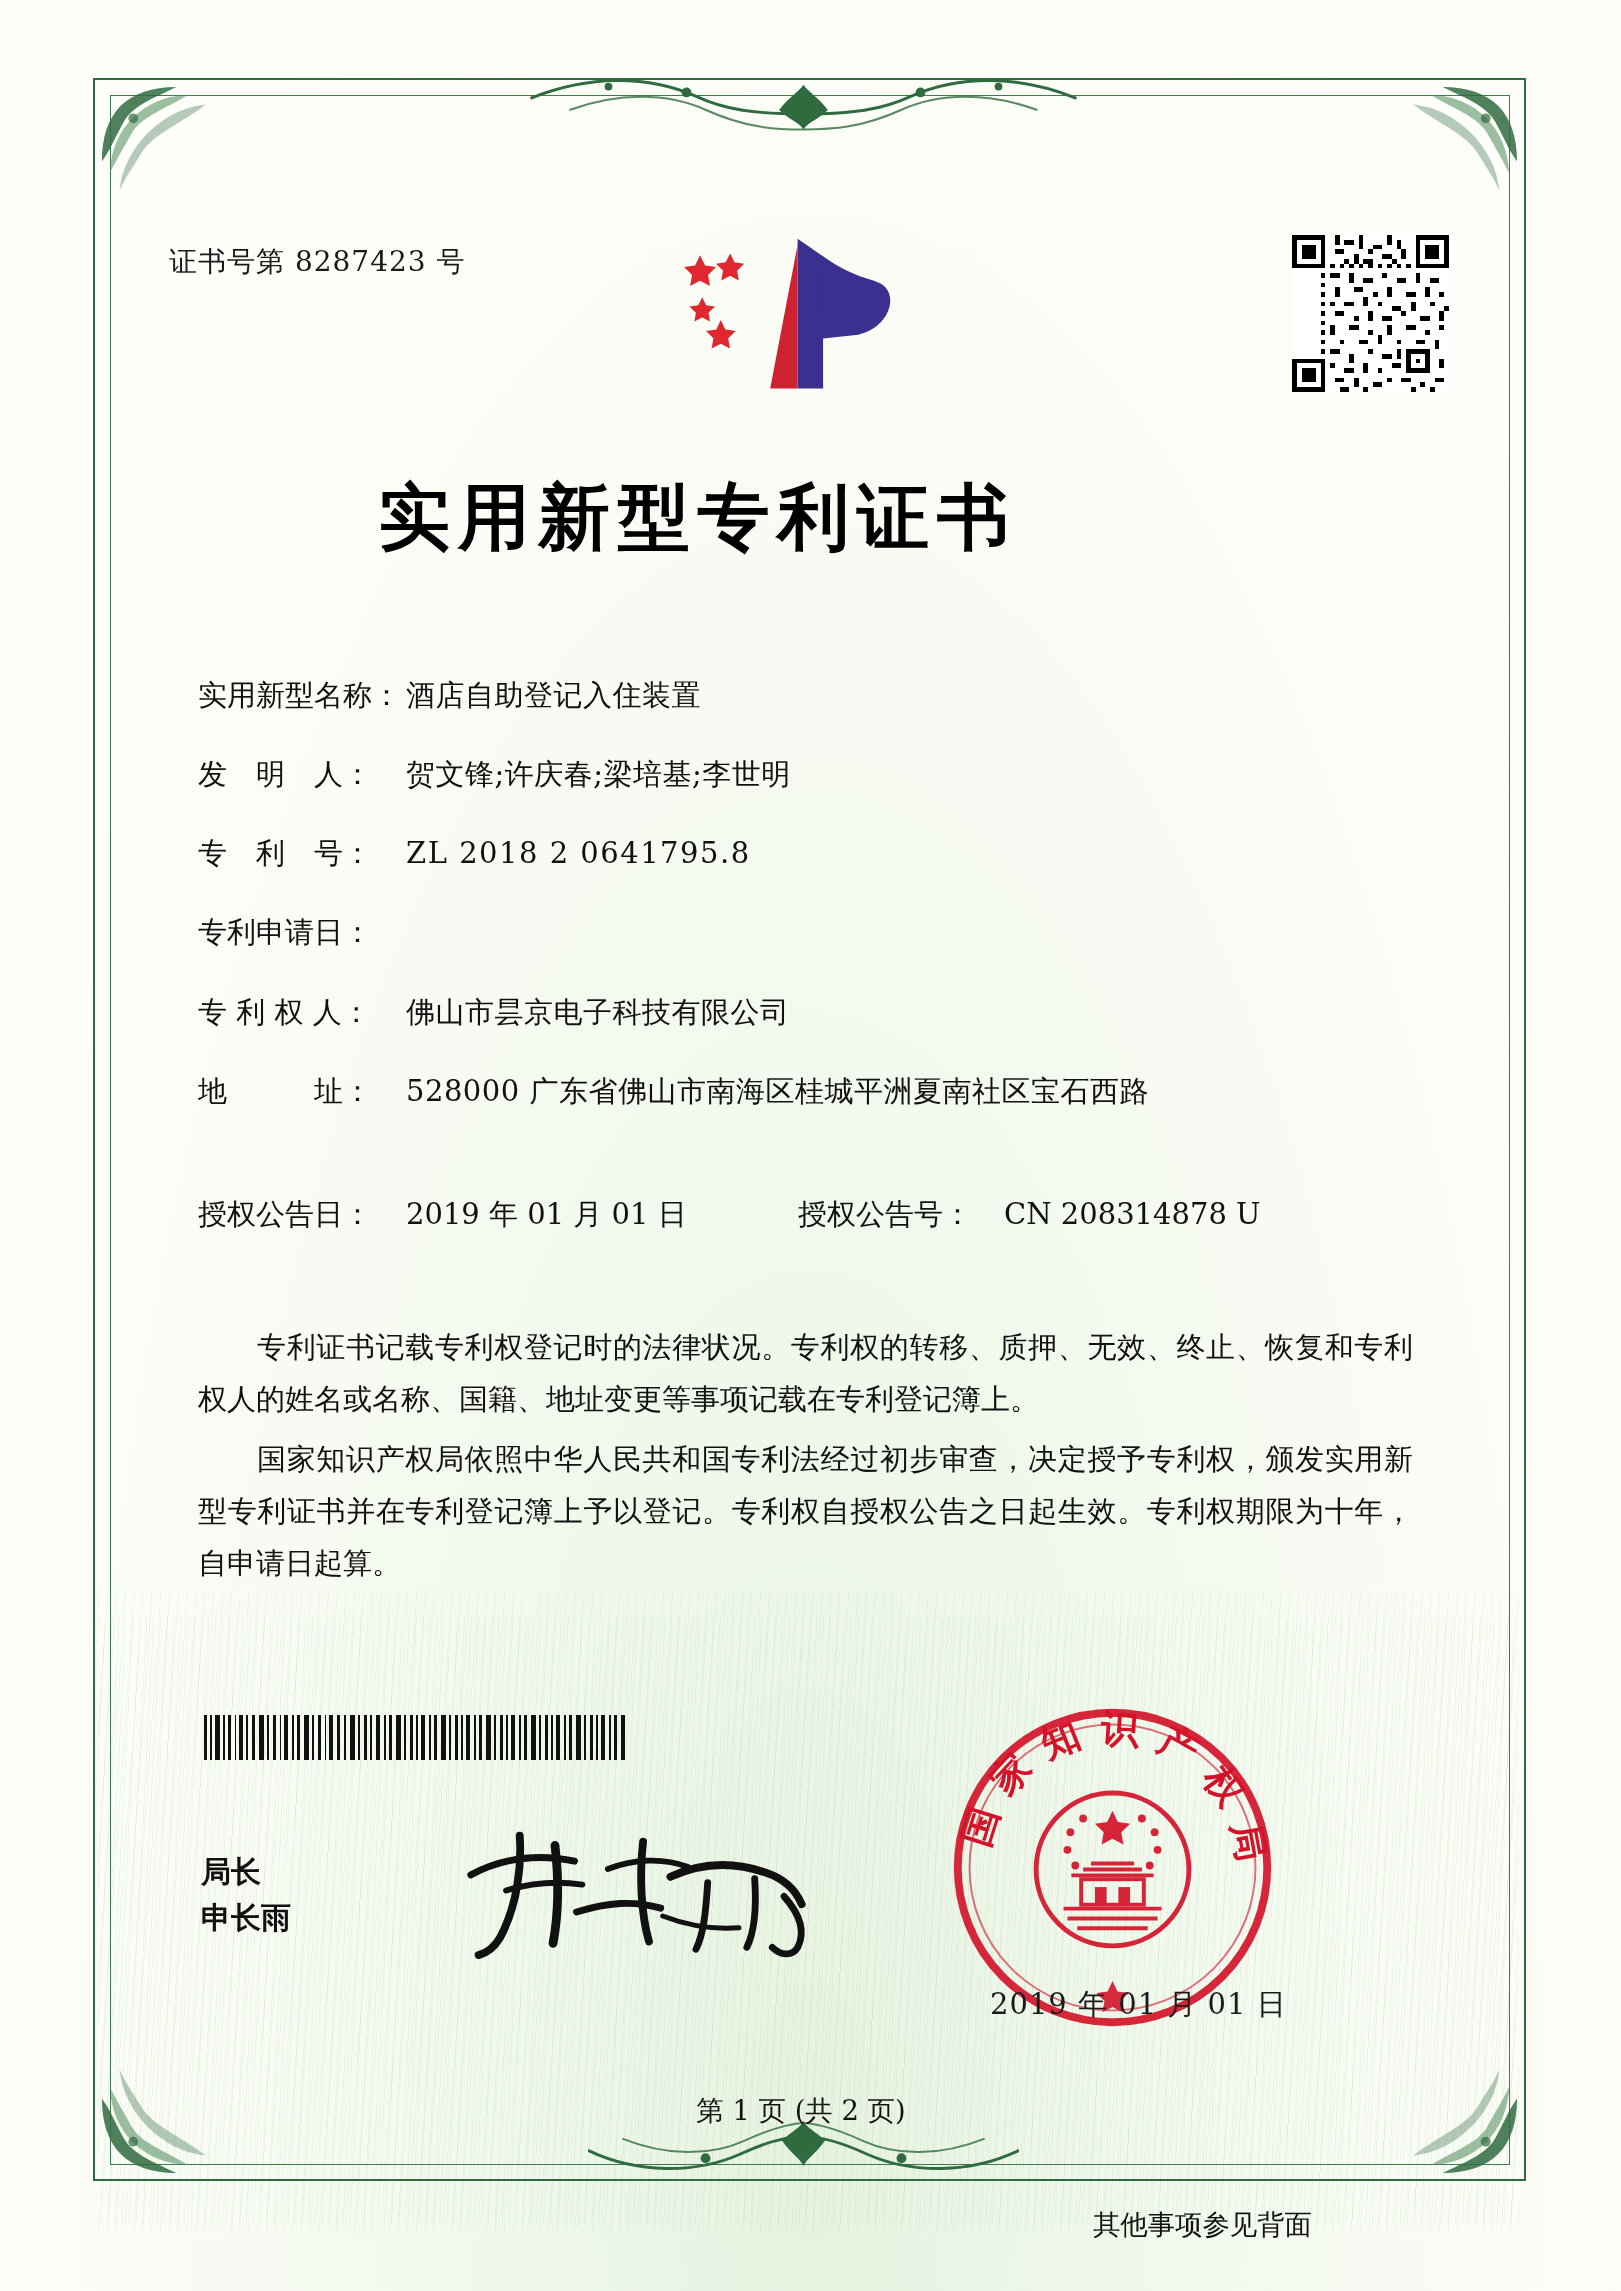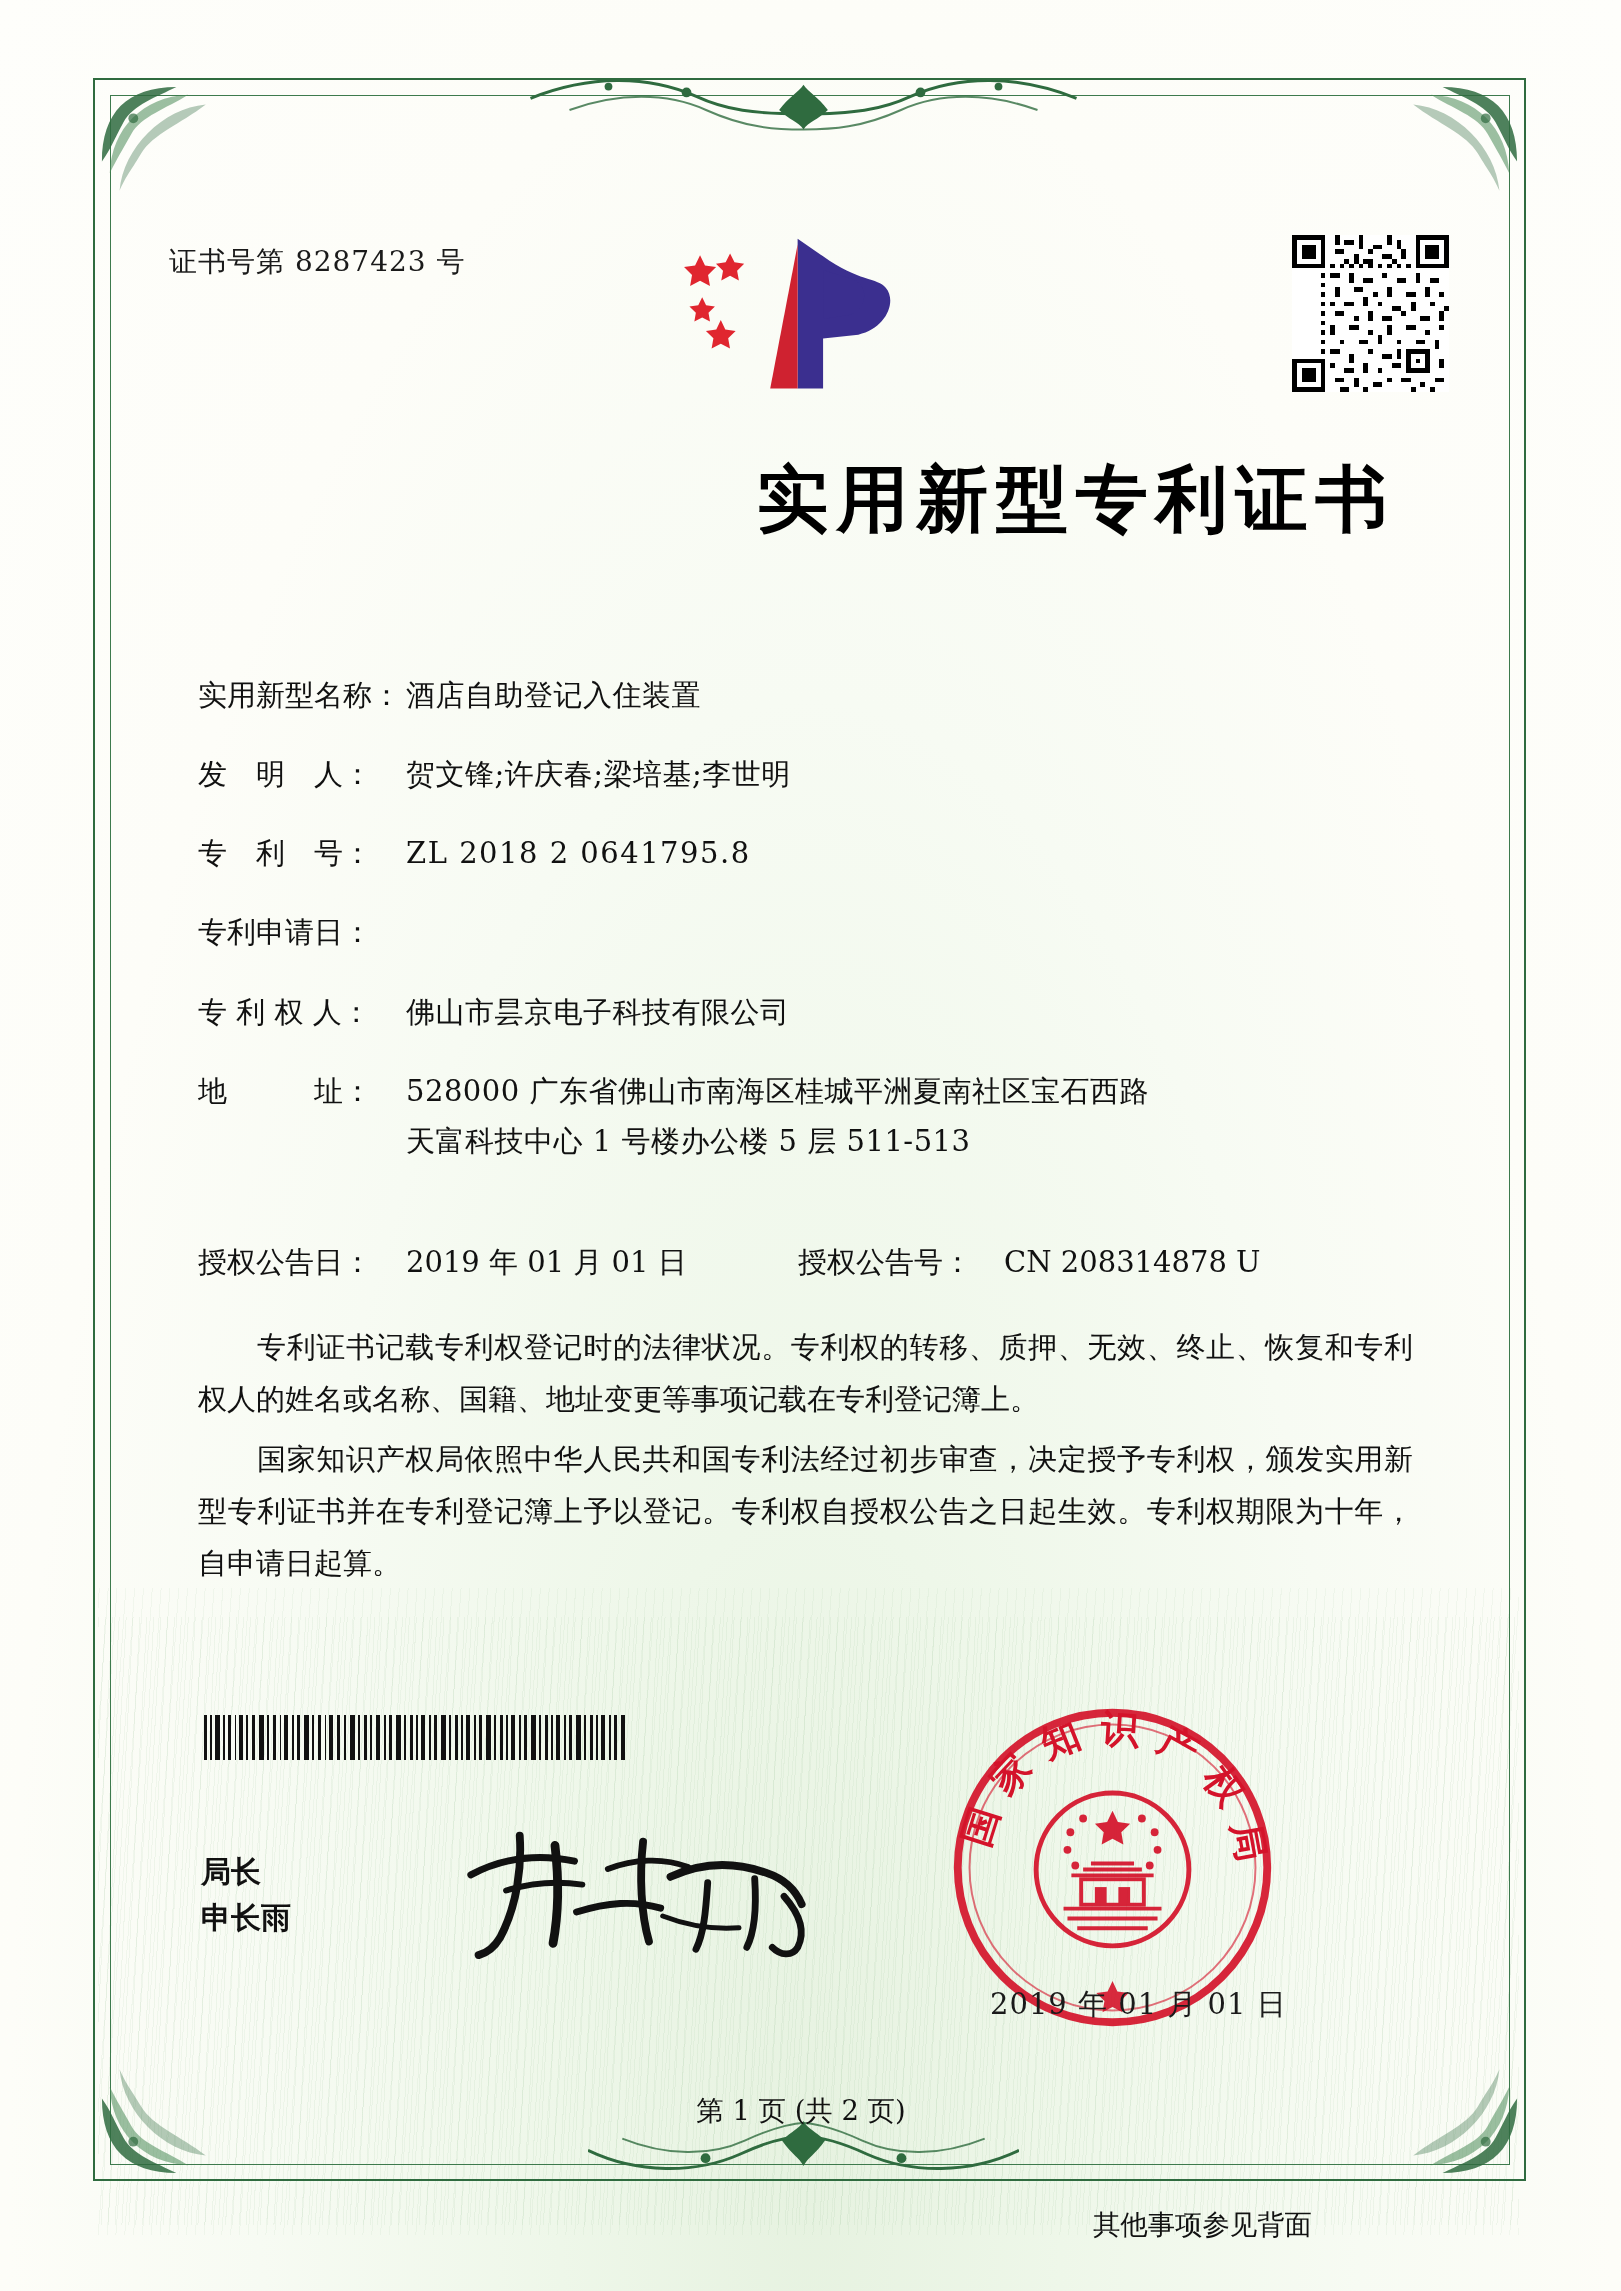--- a/index.html
+++ b/index.html
@@ -107,23 +107,23 @@
   #qr {
     position: absolute;
     left: 1292px; top: 235px;
     width: 157px; height: 157px;
   }
   #qr svg { display:block; }
 
   
   #main-title {
     position: absolute;
-    left: 0; top: 452px;
+    left: 0; top: 470px;
     width: 1395px;
-    text-align: right;
+    text-align: center;
     font-size: 72px;
     font-weight: bold;
     letter-spacing: 7.8px;
     color: #000;
     font-family: "DejaVu Serif", serif;
   }
 
   
   .fields {
     position: absolute;
@@ -490,21 +490,20 @@
 
     <div class="field-row">
       <div class="field-label">专 利 权 人：</div>
       <div class="field-value">佛山市昙京电子科技有限公司</div>
     </div>
 
     <div class="field-row">
       <div class="field-label">地　　　址：</div>
       <div class="field-value">528000 广东省佛山市南海区桂城平洲夏南社区宝石西路</div>
     </div>
-    <div class="addr-second">天富科技中心 1 号楼办公楼 5 层 511-513</div>
 
     <div class="grant-row">
       <div class="g-label1">授权公告日：</div>
       <div class="g-val1">2019 年 01 月 01 日</div>
       <div class="g-label2">授权公告号：</div>
       <div class="g-val2">CN 208314878 U</div>
     </div>
   </div>
 
   <div id="body-text">

